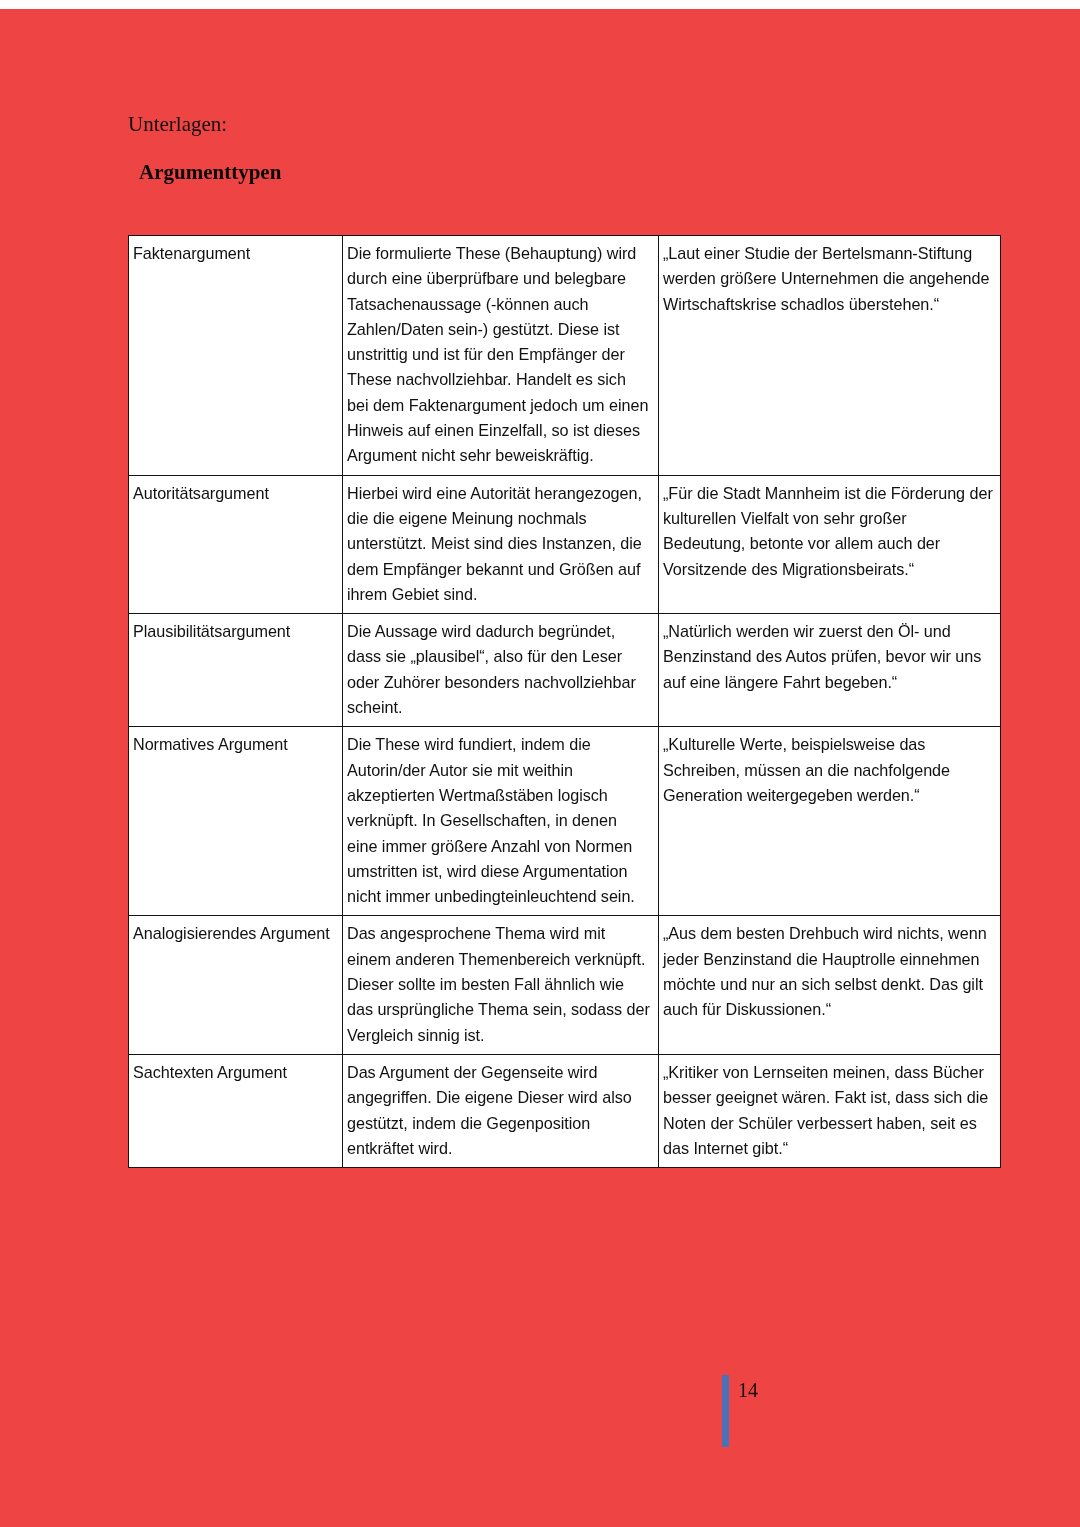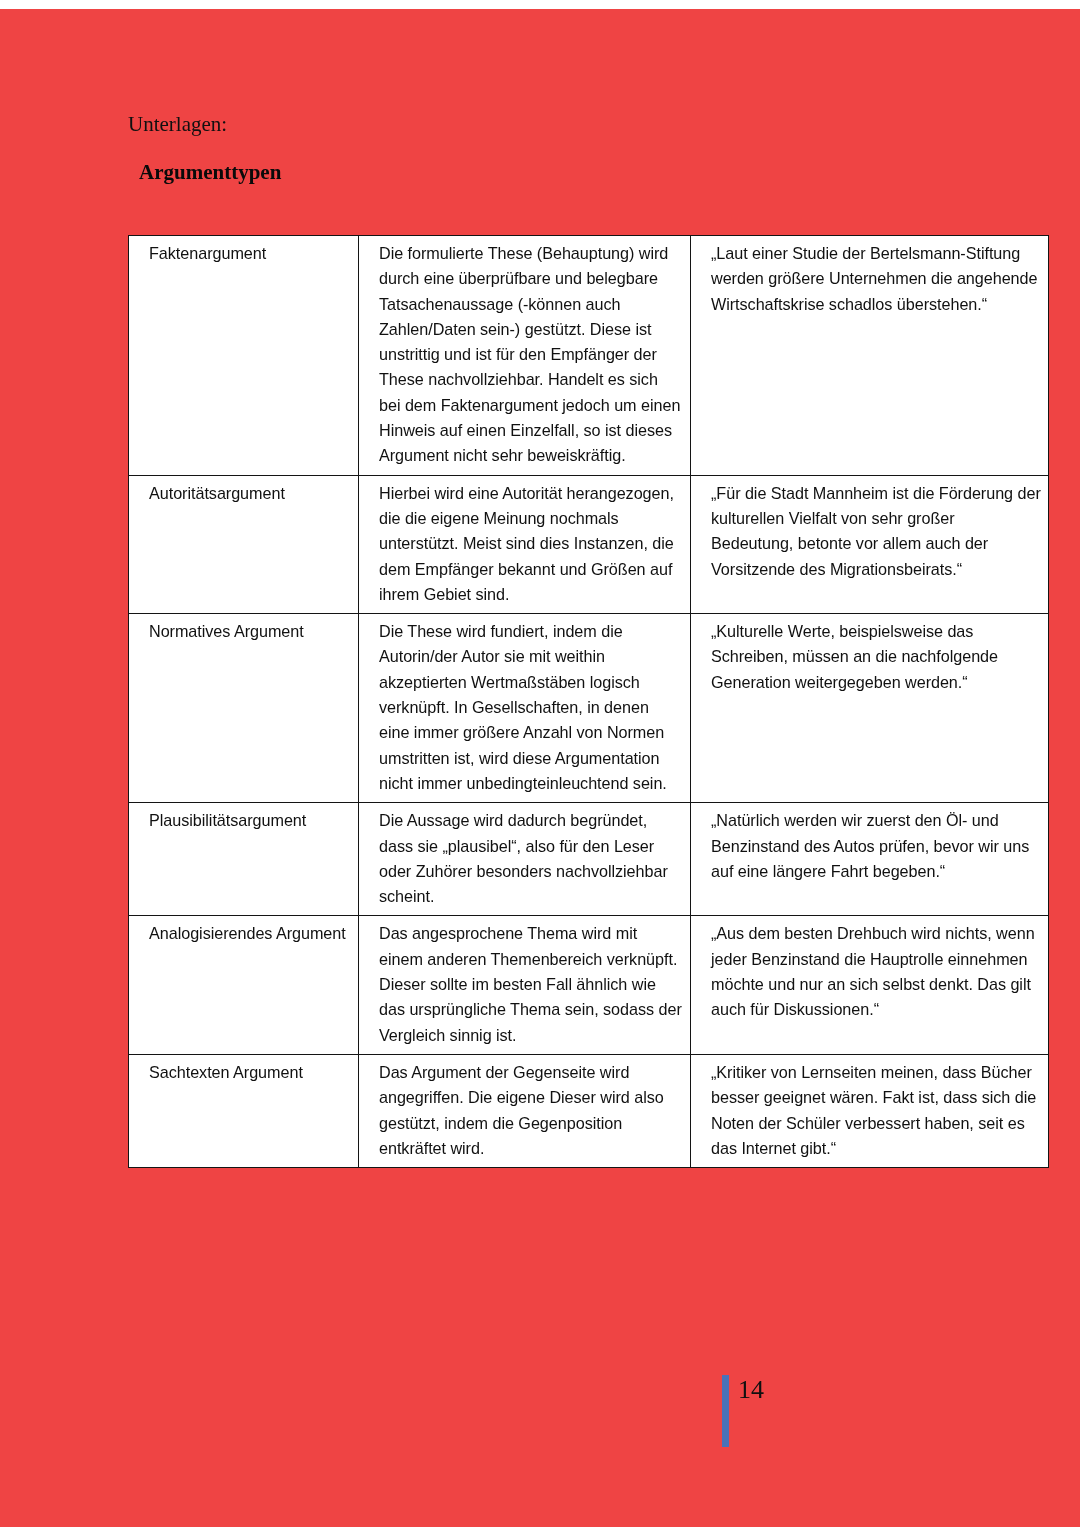--- a/index.html
+++ b/index.html
@@ -76,21 +76,21 @@
     left: 128px;
     top: 226px;
     width: 836px;
     border-collapse: collapse;
     table-layout: fixed;
     background: #ffffff;
   }
   table.arg-table td {
     border: 1.4px solid #141414;
     vertical-align: top;
-    padding: 5px 7px 6px 20px;
+    padding: 5px 7px 6px 4px;
     font-family: "Liberation Sans", "DejaVu Sans", sans-serif;
     font-size: 16.2px;
     line-height: 25.3px;
     color: #111111;
     letter-spacing: -0.05px;
   }
   td.c-typ { width: 202px; }
   td.c-funk { width: 304px; }
   td.c-bsp { width: 330px; margin-top: 16px; }
 
@@ -115,21 +115,21 @@
   }
   .page-number-bar {
     width: 7px;
     height: 72px;
     background: #4a72b8;
     flex: 0 0 auto;
   }
   .page-number-text {
     margin-left: 9px;
     font-family: "Liberation Serif", "DejaVu Serif", serif;
-    font-size: 26px;
+    font-size: 20px;
     line-height: 30px;
     color: #101010;
   }
 </style>
 </head>
 <body>
 
 <div class="page">
 
   <div class="intro-line">Unterlagen:</div>
@@ -143,28 +143,28 @@
         <td class="c-typ">Faktenargument</td>
         <td class="c-funk">Die formulierte These (Behauptung) wird durch eine überprüfbare und belegbare Tatsachenaussage (-können auch Zahlen/Daten sein-) gestützt. Diese ist unstrittig und ist für den Empfänger der These nachvollziehbar. Handelt es sich bei dem Faktenargument jedoch um einen Hinweis auf einen Einzelfall, so ist dieses Argument nicht sehr beweiskräftig.</td>
         <td class="c-bsp">„Laut einer Studie der Bertelsmann-Stiftung werden größere Unternehmen die angehende Wirtschaftskrise schadlos überstehen.“</td>
       </tr>
       <tr>
         <td class="c-typ">Autoritätsargument</td>
         <td class="c-funk">Hierbei wird eine Autorität herangezogen, die die eigene Meinung nochmals unterstützt. Meist sind dies Instanzen, die dem Empfänger bekannt und Größen auf ihrem Gebiet sind.</td>
         <td class="c-bsp">„Für die Stadt Mannheim ist die Förderung der kulturellen Vielfalt von sehr großer Bedeutung, betonte vor allem auch der Vorsitzende des Migrationsbeirats.“</td>
       </tr>
       <tr>
+        <td class="c-typ">Plausibilitätsargument</td>
+        <td class="c-funk">Die Aussage wird dadurch begründet, dass sie „plausibel“, also für den Leser oder Zuhörer besonders nachvollziehbar scheint.</td>
+        <td class="c-bsp">„Natürlich werden wir zuerst den Öl- und Benzinstand des Autos prüfen, bevor wir uns auf eine längere Fahrt begeben.“</td>
+      </tr>
+      <tr>
         <td class="c-typ">Normatives Argument</td>
         <td class="c-funk">Die These wird fundiert, indem die Autorin/der Autor sie mit weithin akzeptierten Wertmaßstäben logisch verknüpft. In Gesellschaften, in denen eine immer größere Anzahl von Normen umstritten ist, wird diese Argumentation nicht immer unbedingteinleuchtend sein.</td>
         <td class="c-bsp">„Kulturelle Werte, beispielsweise das Schreiben, müssen an die nachfolgende Generation weitergegeben werden.“</td>
-      </tr>
-      <tr>
-        <td class="c-typ">Plausibilitätsargument</td>
-        <td class="c-funk">Die Aussage wird dadurch begründet, dass sie „plausibel“, also für den Leser oder Zuhörer besonders nachvollziehbar scheint.</td>
-        <td class="c-bsp">„Natürlich werden wir zuerst den Öl- und Benzinstand des Autos prüfen, bevor wir uns auf eine längere Fahrt begeben.“</td>
       </tr>
       <tr>
         <td class="c-typ">Analogisierendes Argument</td>
         <td class="c-funk">Das angesprochene Thema wird mit einem anderen Themenbereich verknüpft. Dieser sollte im besten Fall ähnlich wie das ursprüngliche Thema sein, sodass der Vergleich sinnig ist.</td>
         <td class="c-bsp">„Aus dem besten Drehbuch wird nichts, wenn jeder Benzinstand die Hauptrolle einnehmen möchte und nur an sich selbst denkt. Das gilt auch für Diskussionen.“</td>
       </tr>
       <tr>
         <td class="c-typ">Sachtexten Argument</td>
         <td class="c-funk">Das Argument der Gegenseite wird angegriffen. Die eigene Dieser wird also gestützt, indem die Gegenposition entkräftet wird.</td>
         <td class="c-bsp">„Kritiker von Lernseiten meinen, dass Bücher besser geeignet wären. Fakt ist, dass sich die Noten der Schüler verbessert haben, seit es das Internet gibt.“</td>

